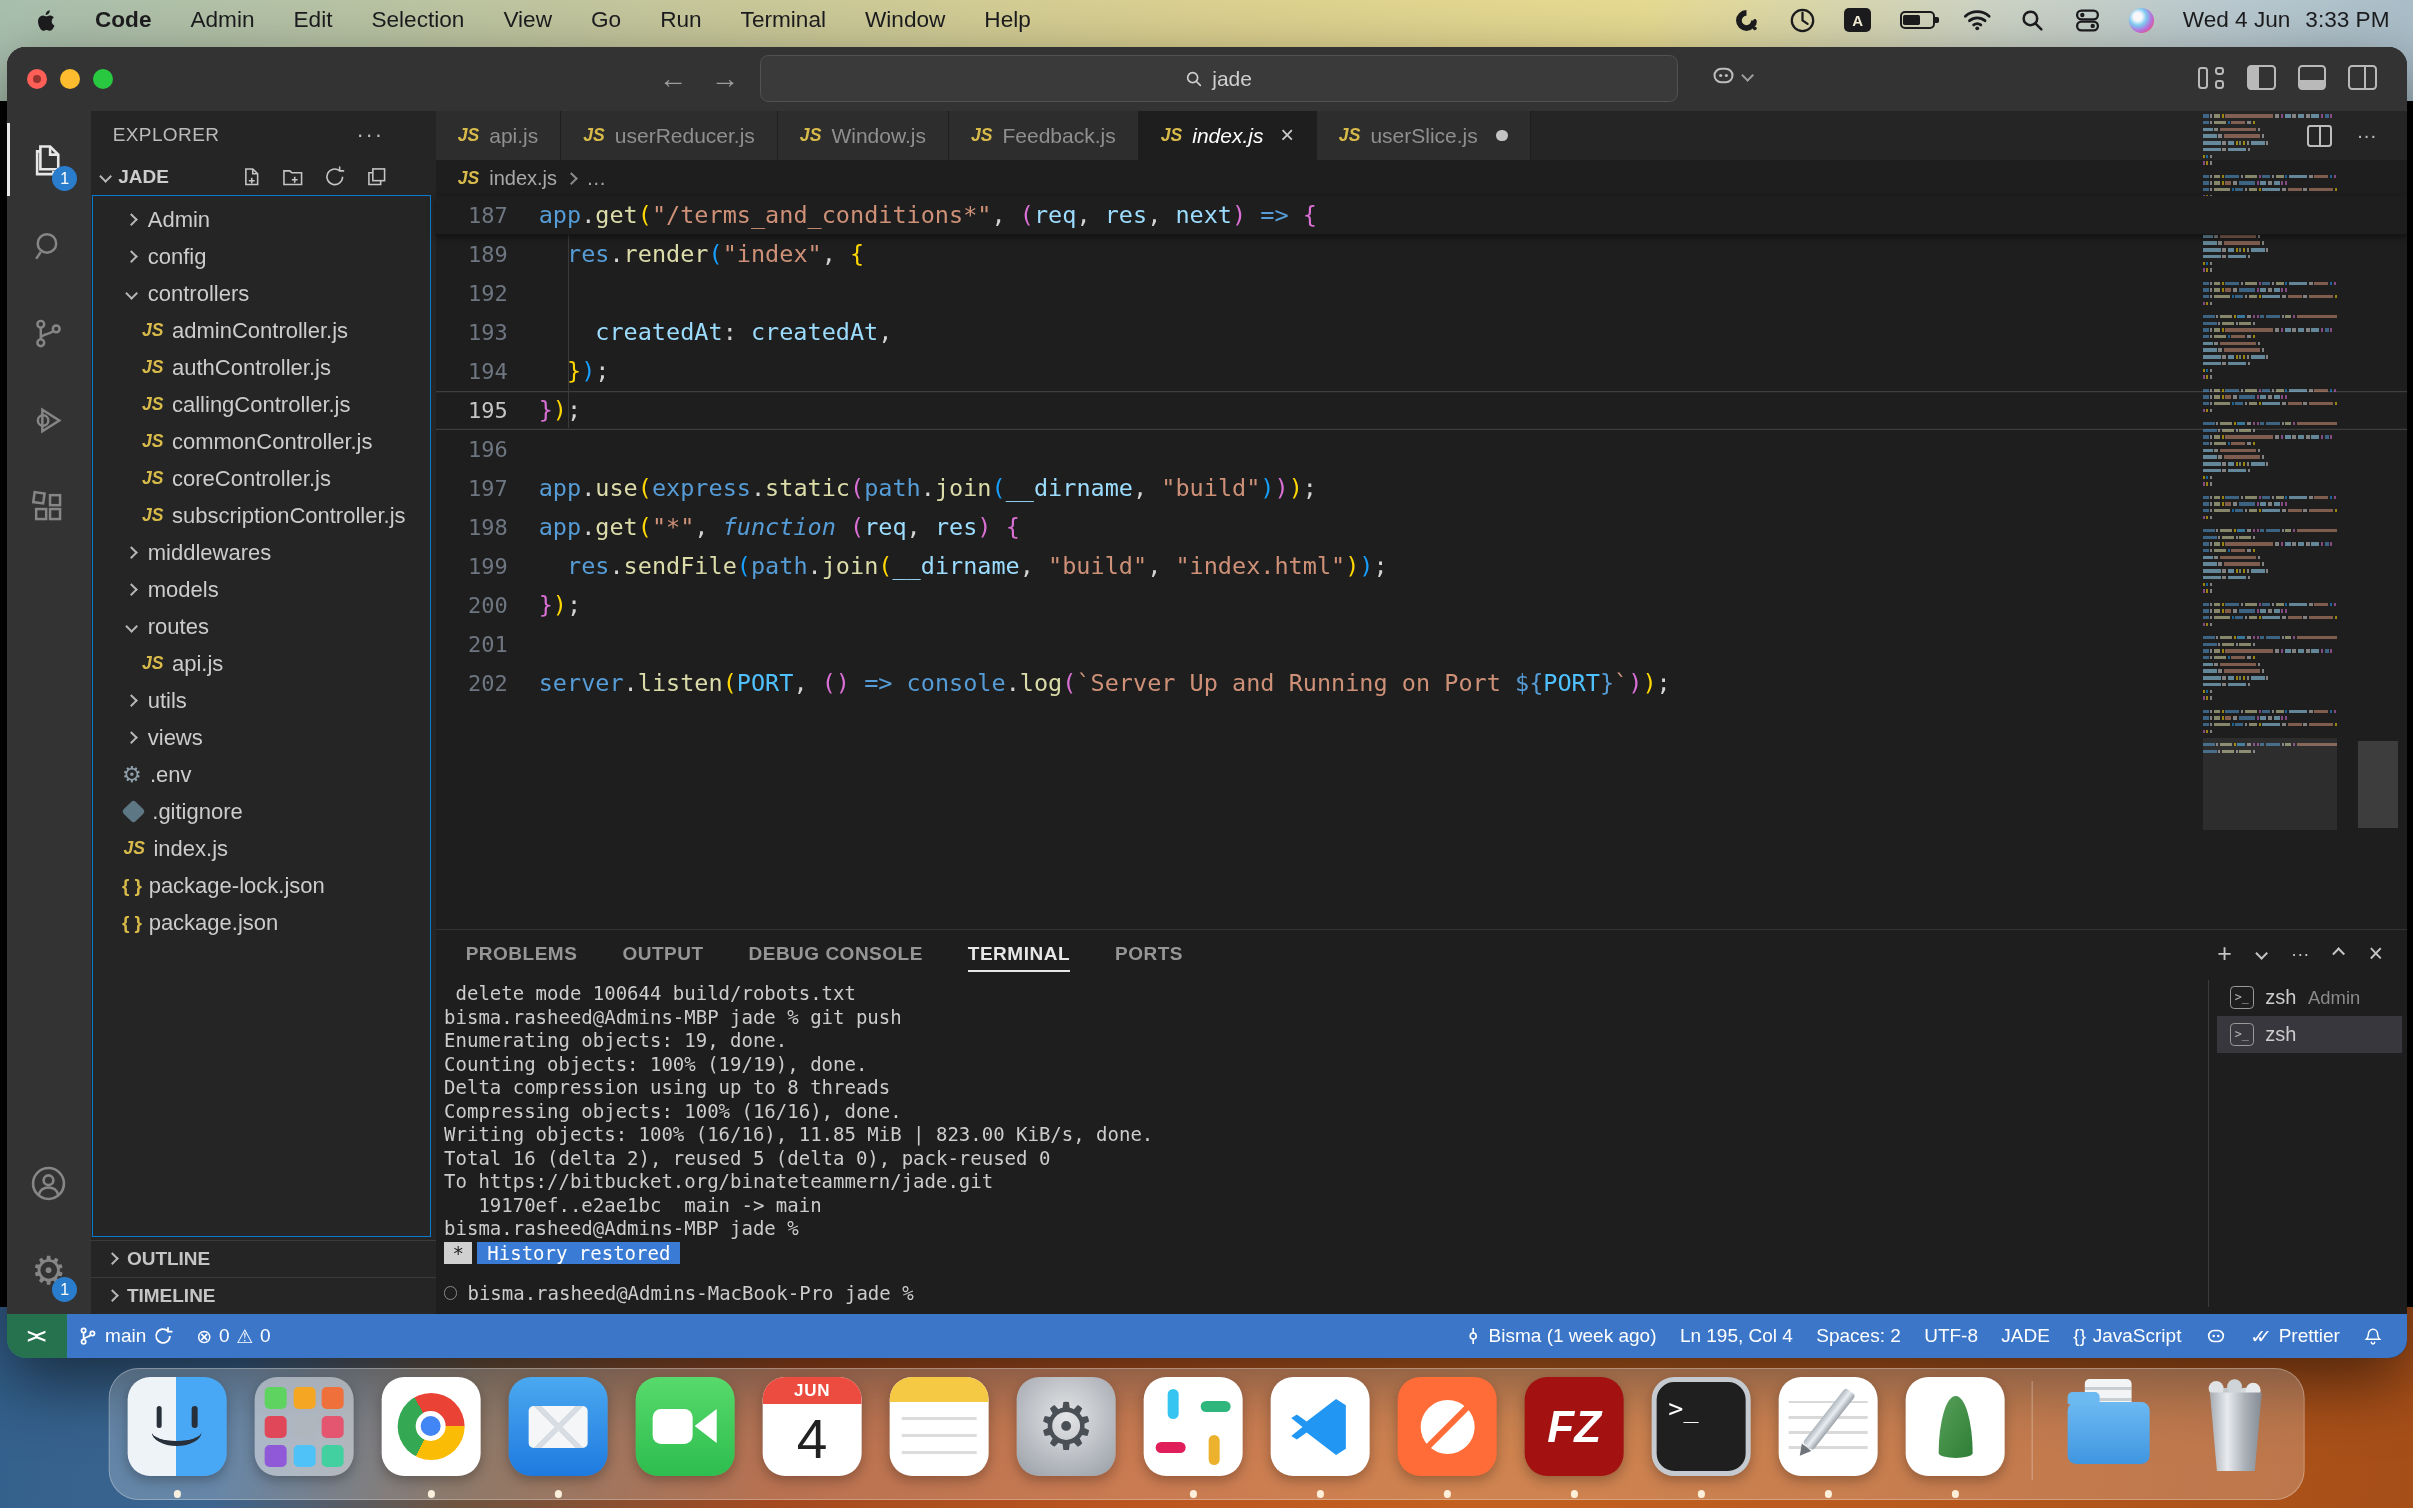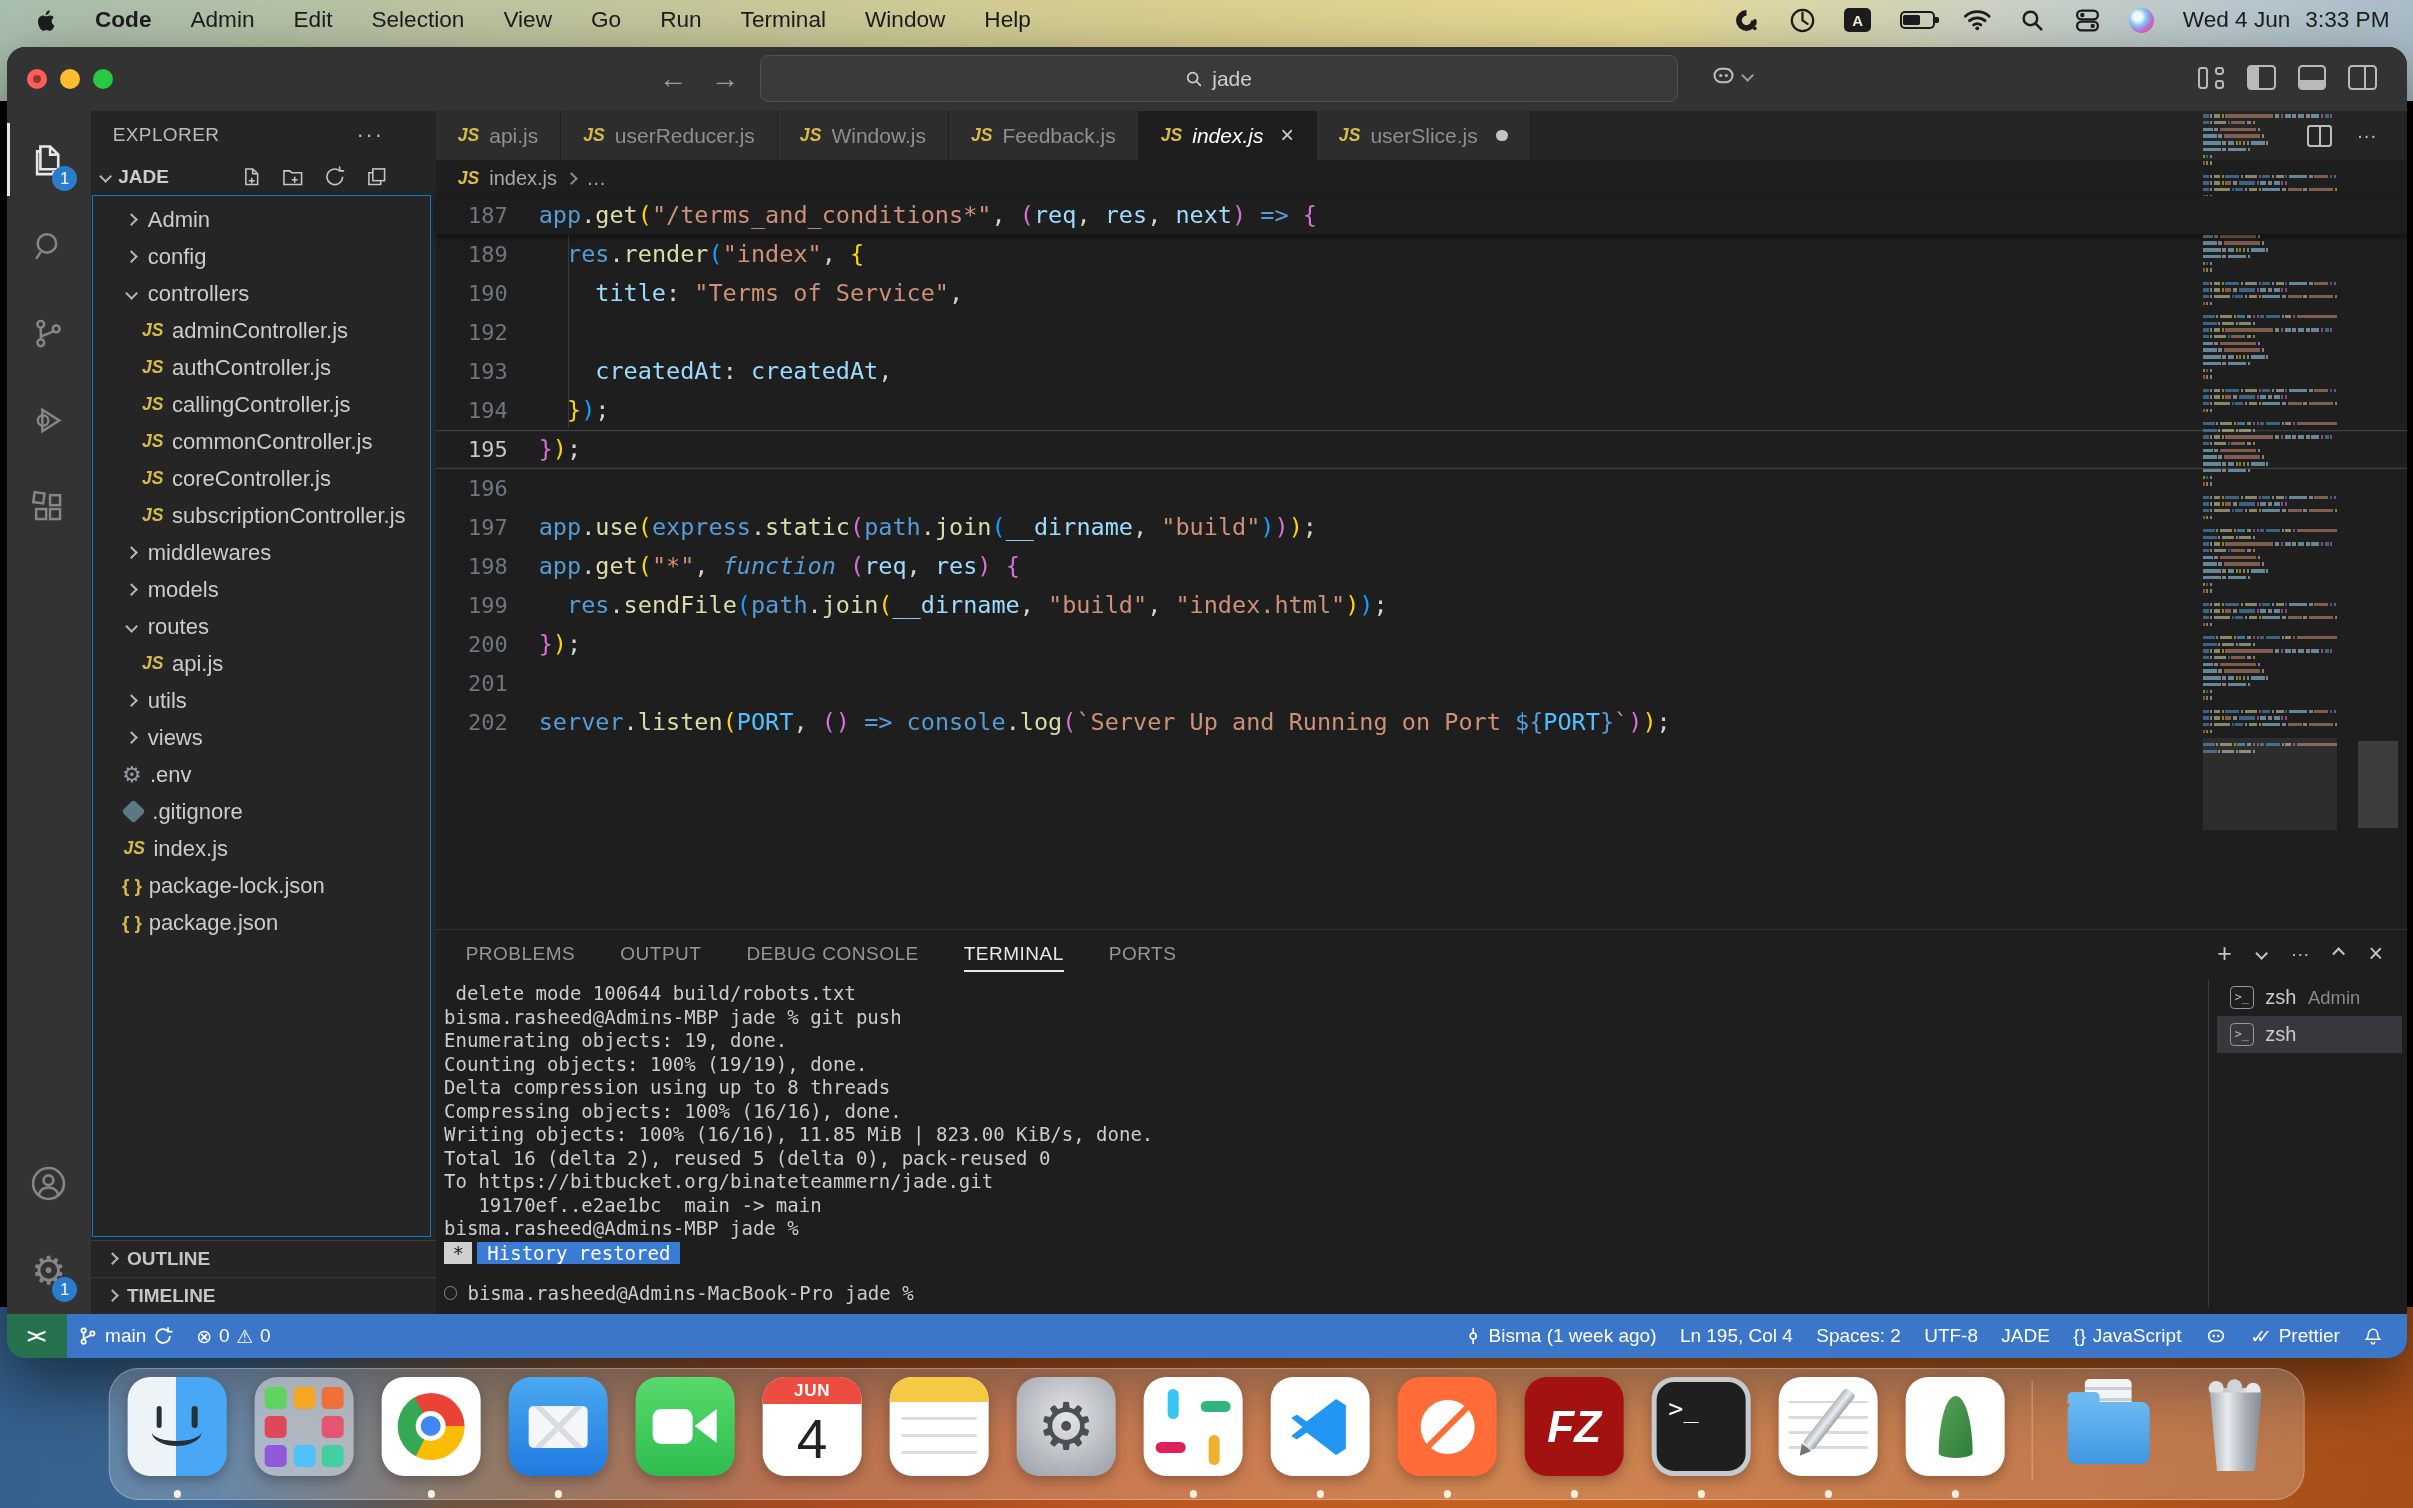--- a/index.html
+++ b/index.html
@@ -113,21 +113,21 @@
   .minimap { position:absolute; right:70px; top:3.4px; width:134px; bottom:0; overflow:hidden; }
   .mm-row { height:4.2px; margin-bottom:2.5px; white-space:nowrap; }
   .mm-seg { display:inline-block; height:3.4px; margin-right:1.7px; opacity:.55; vertical-align:top; }
   .mm-slider { position:absolute; right:70px; width:134px; top:627px; height:92px; background:rgba(255,255,255,.07); }
   .scroll-thumb { position:absolute; right:8.4px; width:40px; top:630px; height:87px; background:rgba(121,121,121,.35); }
 
   
   .panel { position:absolute; left:429px; right:0; top:882px; height:385px; background:#1e1e1e; border-top:0.8px solid #333; }
   .panel-tabs { position:absolute; left:0; top:0; right:0; height:47px; display:flex; align-items:center;
     gap:45px; padding-left:30px; font-size:19px; letter-spacing:0.5px; color:#969696; }
-  .ptab { height:47px; display:flex; align-items:center; position:relative; }
+  .ptab { height:47px; display:flex; align-items:center; position:relative;font-weight:bold; }
   .ptab.active { color:#e7e7e7; }
   .ptab.active::after { content:""; position:absolute; left:0; right:0; bottom:5px; height:1.7px; background:#e7e7e7; }
   .panel-actions { position:absolute; right:23.5px; top:0; height:47px; display:flex; align-items:center; gap:25px; color:#c5c5c5; font-size:25px; }
   .panel-actions .small { font-size:18.4px; }
   .term { position:absolute; left:8.4px; top:52px; width:1751px; bottom:6.7px; font-family:"DejaVu Sans Mono", monospace;
     font-size:19px; line-height:23.5px; color:#cccccc; white-space:pre; }
   .hist-line { margin-top:1.7px; }
   .hist-star { background:#d0d0d0; color:#1e1e1e; padding:0 8.4px; }
   .hist-label { background:#3a7bd5; color:#ffffff; padding:0 10px; margin-left:5px; }
   .term-prompt-last { position:absolute; left:8.4px; bottom:10px; font-family:"DejaVu Sans Mono", monospace;
@@ -546,21 +546,20 @@
       </div>
     <div class="breadcrumb">
       <span class="js-badge">JS</span>
       <span>index.js</span>
       <span class="chev right" style="border-color:#8a8a8a"></span>
       <span>…</span>
     </div>
     <div class="code-area" id="code">
         <div class="code-row sticky"><span class="gut">187</span><span class="ctext"><span class="t-v">app</span><span class="t-p">.</span><span class="t-f">get</span><span class="t-b1">(</span><span class="t-s">"/terms_and_conditions*"</span><span class="t-p">, </span><span class="t-b2">(</span><span class="t-a">req</span><span class="t-p">, </span><span class="t-a">res</span><span class="t-p">, </span><span class="t-a">next</span><span class="t-b2">)</span><span class="t-p"> </span><span class="t-v">=&gt;</span><span class="t-p"> </span><span class="t-b2">{</span></span></div>
         <div class="code-row"><span class="gut">189</span><span class="ctext"><span class="t-p">  </span><span class="t-v">res</span><span class="t-p">.</span><span class="t-f">render</span><span class="t-b3">(</span><span class="t-s">"index"</span><span class="t-p">, </span><span class="t-b1">{</span></span></div>
-        <div class="code-row"><span class="gut">190</span><span class="ctext"><span class="t-p">    </span><span class="t-a">title</span><span class="t-p">: </span><span class="t-s">"Terms of Service"</span><span class="t-p">,</span></span></div>
         <div class="code-row"><span class="gut">192</span></div>
         <div class="code-row"><span class="gut">193</span><span class="ctext"><span class="t-p">    </span><span class="t-a">createdAt</span><span class="t-p">: </span><span class="t-a">createdAt</span><span class="t-p">,</span></span></div>
         <div class="code-row"><span class="gut">194</span><span class="ctext"><span class="t-p">  </span><span class="t-b1">}</span><span class="t-b3">)</span><span class="t-p">;</span></span></div>
         <div class="code-row current"><span class="gut">195</span><span class="ctext"><span class="t-b2">}</span><span class="t-b1">)</span><span class="t-p">;</span></span></div>
         <div class="code-row"><span class="gut">196</span><span class="ctext"></span></div>
         <div class="code-row"><span class="gut">197</span><span class="ctext"><span class="t-v">app</span><span class="t-p">.</span><span class="t-f">use</span><span class="t-b1">(</span><span class="t-v">express</span><span class="t-p">.</span><span class="t-f">static</span><span class="t-b2">(</span><span class="t-v">path</span><span class="t-p">.</span><span class="t-f">join</span><span class="t-b3">(</span><span class="t-a">__dirname</span><span class="t-p">, </span><span class="t-s">"build"</span><span class="t-b3">)</span><span class="t-b2">)</span><span class="t-b1">)</span><span class="t-p">;</span></span></div>
         <div class="code-row"><span class="gut">198</span><span class="ctext"><span class="t-v">app</span><span class="t-p">.</span><span class="t-f">get</span><span class="t-b1">(</span><span class="t-s">"*"</span><span class="t-p">, </span><span class="t-kf">function</span><span class="t-p"> </span><span class="t-b2">(</span><span class="t-a">req</span><span class="t-p">, </span><span class="t-a">res</span><span class="t-b2">)</span><span class="t-p"> </span><span class="t-b2">{</span></span></div>
         <div class="code-row"><span class="gut">199</span><span class="ctext"><span class="t-p">  </span><span class="t-v">res</span><span class="t-p">.</span><span class="t-f">sendFile</span><span class="t-b3">(</span><span class="t-v">path</span><span class="t-p">.</span><span class="t-f">join</span><span class="t-b1">(</span><span class="t-a">__dirname</span><span class="t-p">, </span><span class="t-s">"build"</span><span class="t-p">, </span><span class="t-s">"index.html"</span><span class="t-b1">)</span><span class="t-b3">)</span><span class="t-p">;</span></span></div>
         <div class="code-row"><span class="gut">200</span><span class="ctext"><span class="t-b2">}</span><span class="t-b1">)</span><span class="t-p">;</span></span></div>
         <div class="code-row"><span class="gut">201</span><span class="ctext"></span></div>

